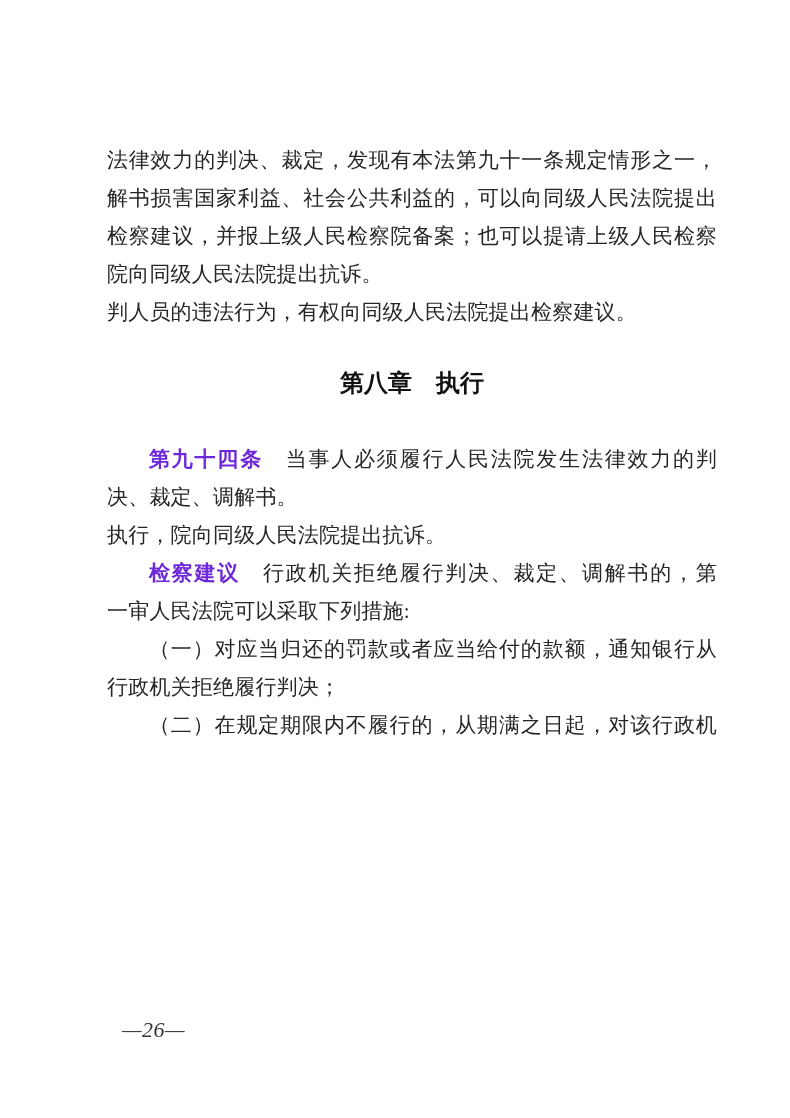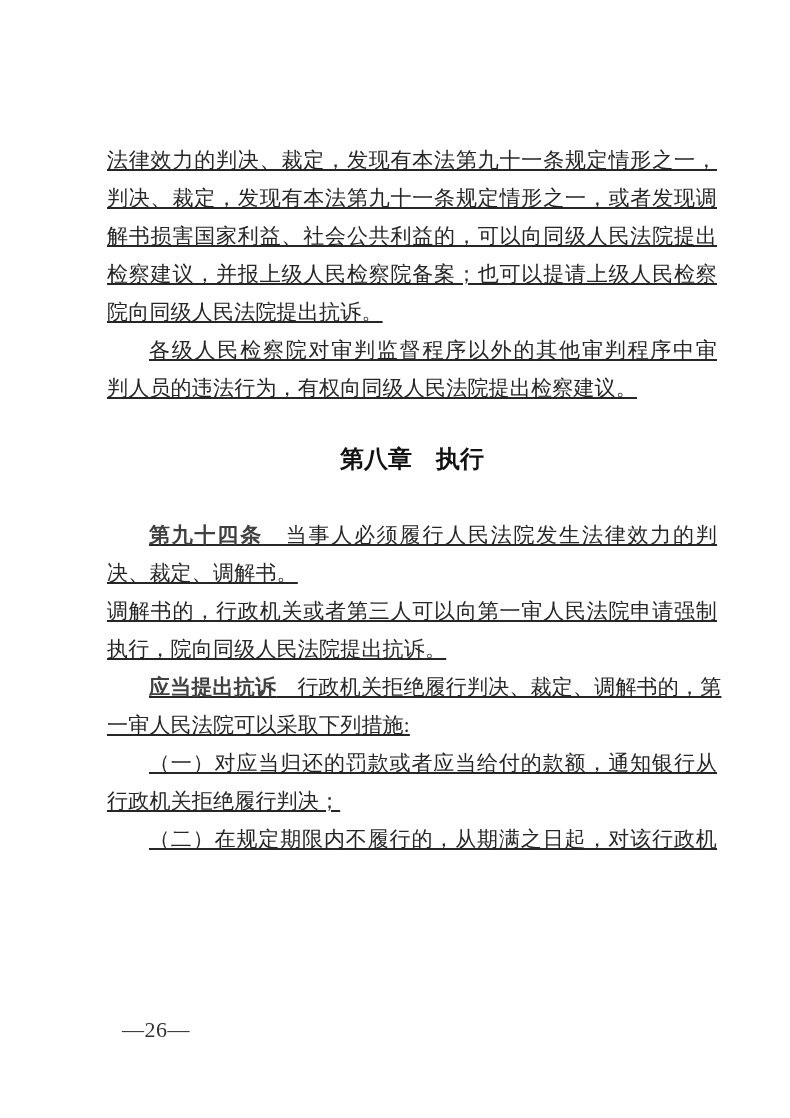--- a/index.html
+++ b/index.html
@@ -22,74 +22,71 @@
     top: 141px;
     width: 610px;
   }
   .line {
     font-size: 21px;
     line-height: 38px;
     white-space: nowrap;
     text-align: justify;
     text-align-last: justify;
     letter-spacing: 0.2px;
-    text-decoration: underline;
   }
   .line.last {
     text-align-last: left;
   }
   .line.indent {
     text-indent: 42px;
   }
   .lead {
     font-weight: bold;
     font-family: "Liberation Sans", "DejaVu Sans", sans-serif;
-    color: #404040;
+    color: #6d28d9;
     margin-top: 24px;
   }
   .heading {
     font-size: 24px;
     line-height: 38px;
     font-weight: bold;
     font-family: Liberation Serif, serif;
     text-align: center;
     color: #111111;
     margin: 33px 0 38px 0;
   }
   .footer {
     position: absolute;
     left: 122px;
     top: 1016px;
     font-size: 22px;
     line-height: 28px;
     color: #333333;
     letter-spacing: 0.5px;
+    font-style: italic;
   }
 </style>
 </head>
 <body>
 
 <div class="page">
   <div class="content">
 
     <div class="line"><span>法律效力的判决、裁定，发现有本法第九十一条规定情形之一，</span></div>
-    <div class="line"><span>判决、裁定，发现有本法第九十一条规定情形之一，或者发现调</span></div>
     <div class="line"><span>解书损害国家利益、社会公共利益的，可以向同级人民法院提出</span></div>
     <div class="line"><span>检察建议，并报上级人民检察院备案；也可以提请上级人民检察</span></div>
     <div class="line last"><span>院向同级人民法院提出抗诉。</span></div>
-    <div class="line indent"><span>各级人民检察院对审判监督程序以外的其他审判程序中审</span></div>
     <div class="line last"><span>判人员的违法行为，有权向同级人民法院提出检察建议。</span></div>
 
     <div class="heading">第八章　执行</div>
 
     <div class="line indent"><span class="lead">第九十四条</span><span>　当事人必须履行人民法院发生法律效力的判</span></div>
     <div class="line last"><span>决、裁定、调解书。</span></div>
-    <div class="line"><span>调解书的，行政机关或者第三人可以向第一审人民法院申请强制</span></div>
     <div class="line last"><span>执行，院向同级人民法院提出抗诉。</span></div>
-    <div class="line indent"><span class="lead">应当提出抗诉</span><span>　行政机关拒绝履行判决、裁定、调解书的，第</span></div>
+    <div class="line indent"><span class="lead">检察建议</span><span>　行政机关拒绝履行判决、裁定、调解书的，第</span></div>
     <div class="line last"><span>一审人民法院可以采取下列措施:</span></div>
     <div class="line indent"><span>（一）对应当归还的罚款或者应当给付的款额，通知银行从</span></div>
     <div class="line last"><span>行政机关拒绝履行判决；</span></div>
     <div class="line indent"><span>（二）在规定期限内不履行的，从期满之日起，对该行政机</span></div>
 
   </div>
 
   <div class="footer">—26—</div>
 </div>
 

